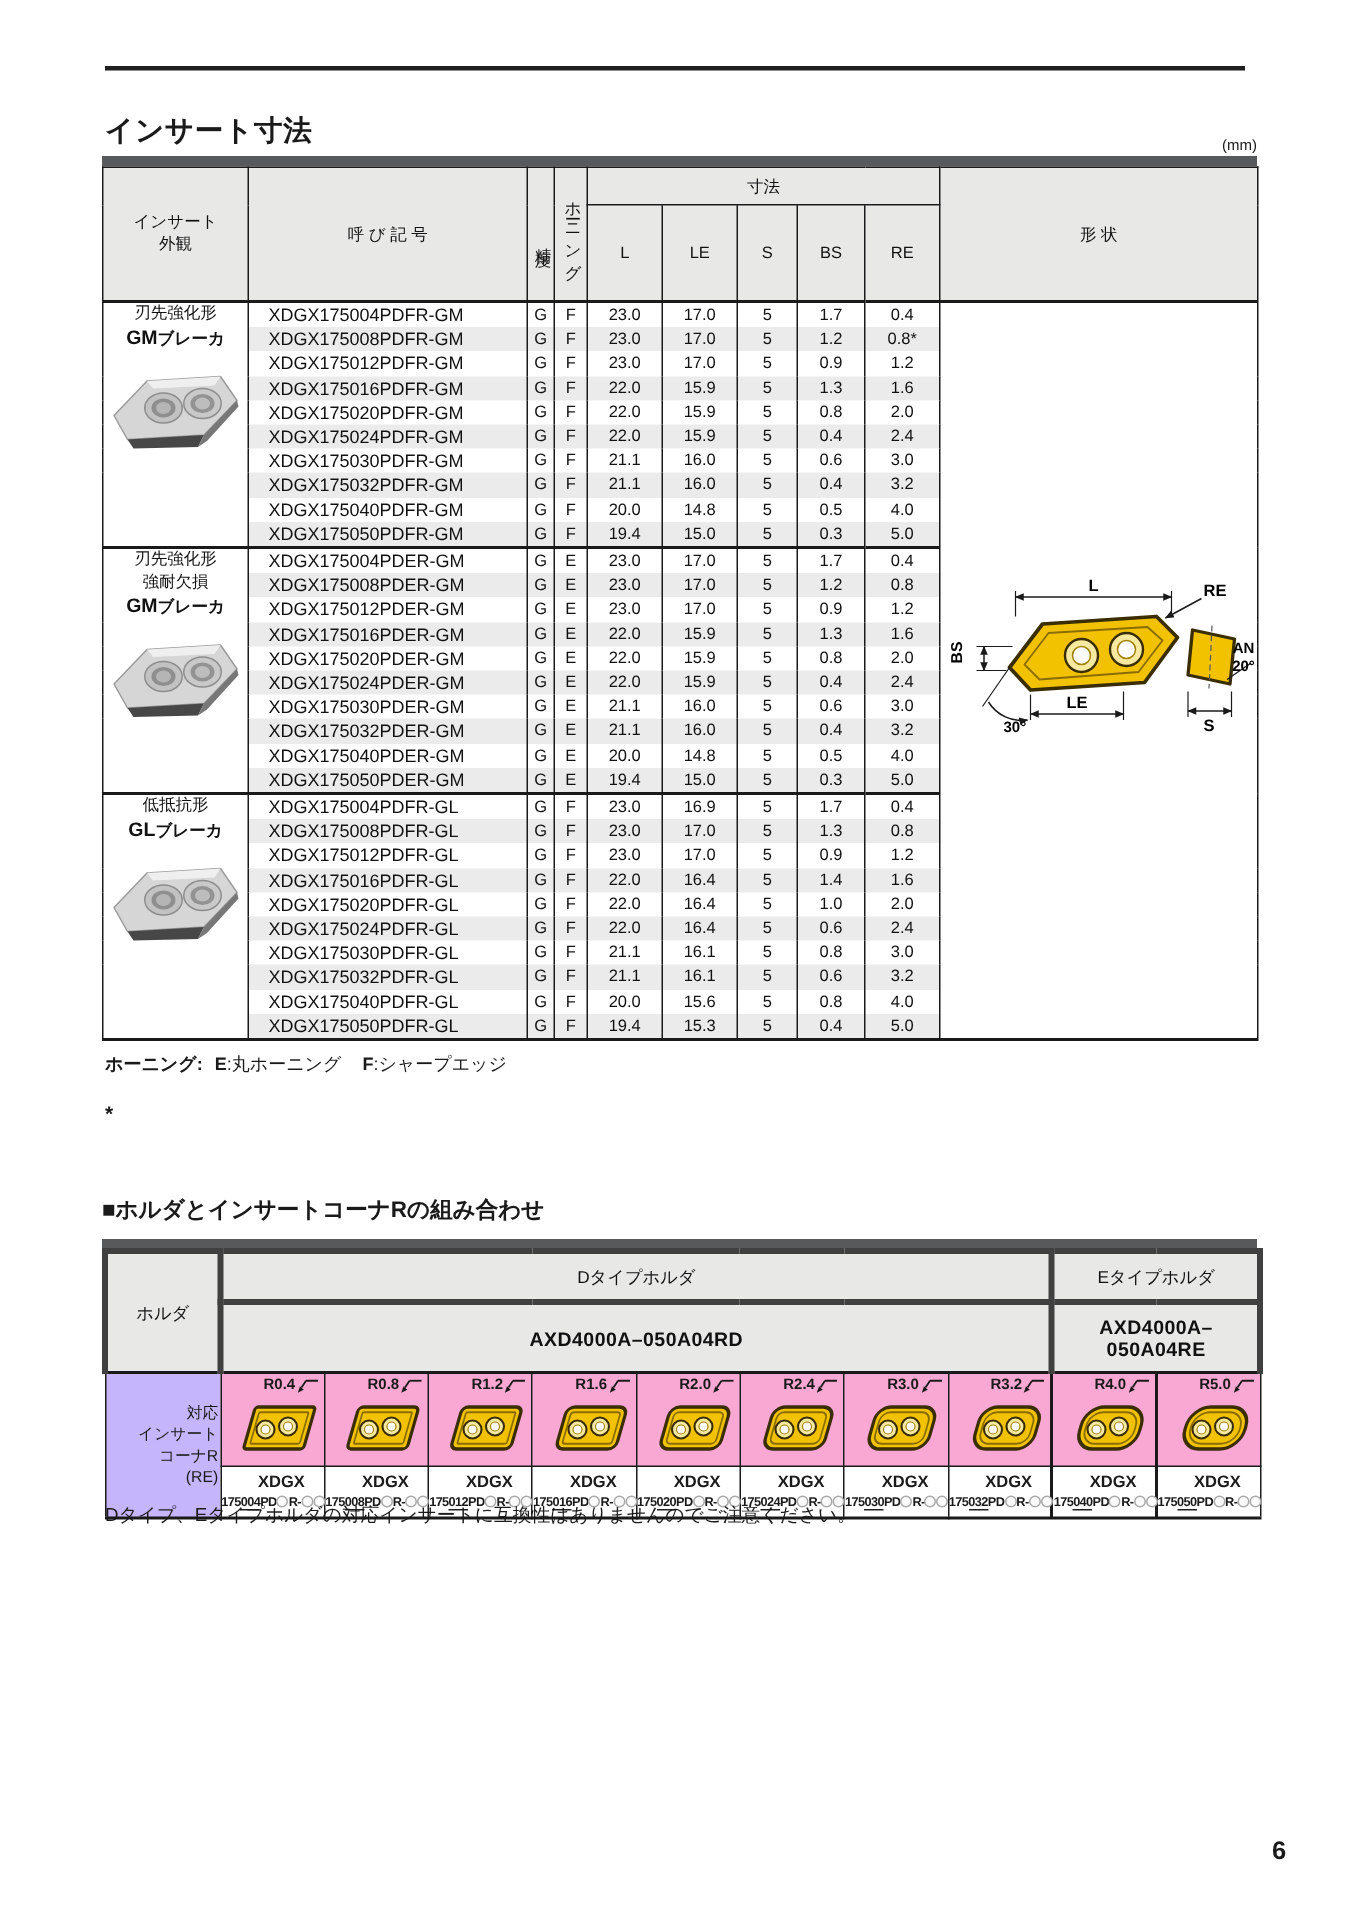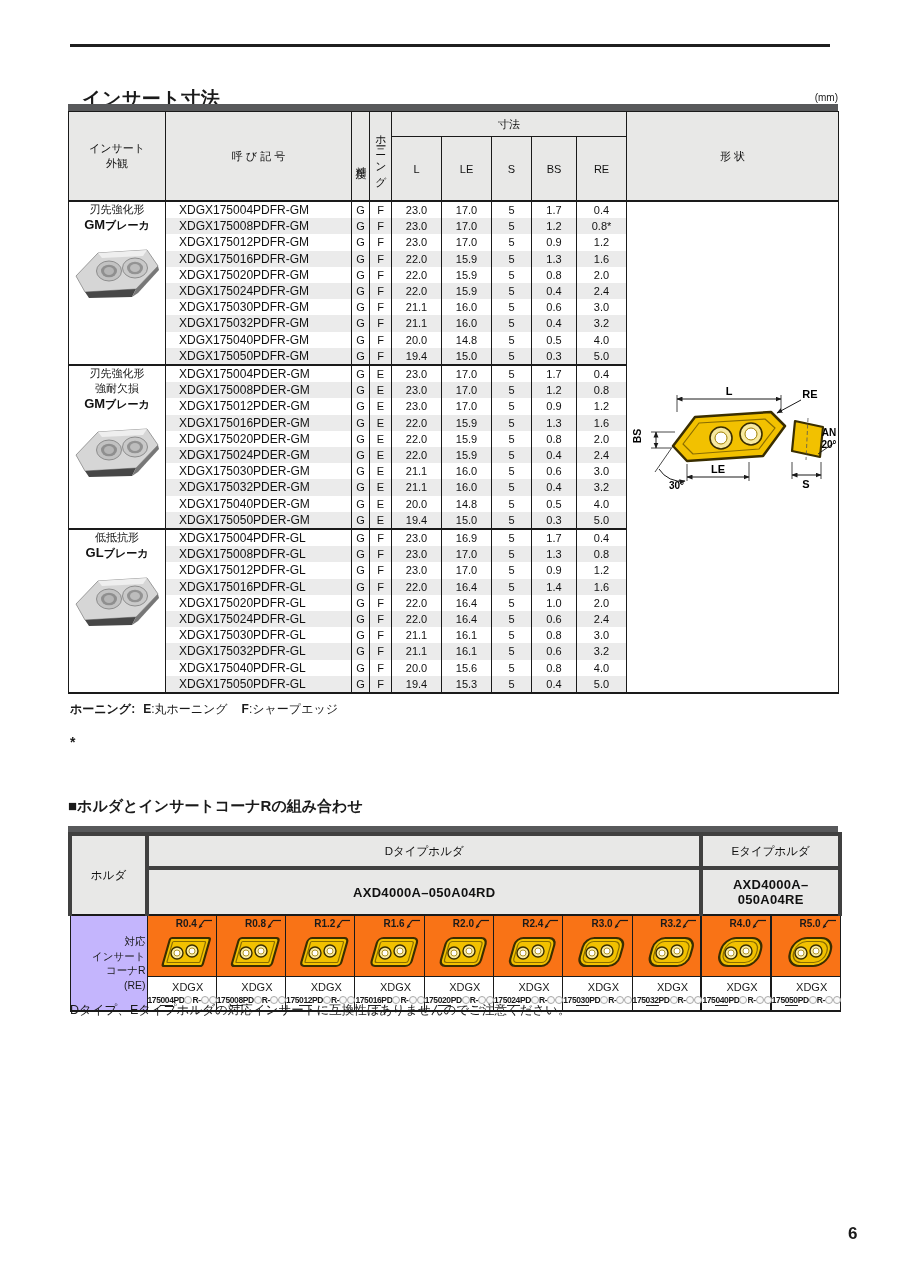--- a/index.html
+++ b/index.html
@@ -1,20 +1,20 @@
 <!DOCTYPE html>
 <html><head>
 <meta charset="utf-8">
 <style>
   html,body{margin:0;padding:0;background:#ffffff;}
   body{width:900px;height:1272px;position:relative;overflow:hidden;
        font-family:"Liberation Sans",sans-serif;color:#1a1a1a;}
 
   .top-rule{position:absolute;left:70px;top:44px;width:760px;height:3px;background:#1f1f1f;}
-  .page-title{position:absolute;left:70px;top:74px;font-size:19px;font-weight:bold;margin:12px;letter-spacing:.5px;}
+  .page-title{position:absolute;left:70px;top:74px;font-size:19px;font-weight:bold;margin:0;letter-spacing:.5px;}
   .unit{position:absolute;right:62px;top:92px;font-size:10px;}
 
   
   .main-wrap{position:absolute;left:68px;top:104px;width:770px;}
   .bar{height:7px;background:#58595b;}
   .bar2{height:6px;background:#58595b;}
   table.main{border-collapse:collapse;table-layout:fixed;width:770px;
              border:1px solid #1a1a1a;border-top:none;border-bottom:2px solid #1a1a1a;}
   table.main th{background:#e8e8e7;border:1px solid #1a1a1a;font-weight:normal;
                 font-size:11px;padding:0;color:#111;}
@@ -47,27 +47,27 @@
   .holder-wrap{position:absolute;left:68px;top:826px;width:770px;}
   table.holder{border-collapse:collapse;table-layout:fixed;width:770px;
                border:1px solid #1a1a1a;border-top:none;border-bottom:2px solid #1a1a1a;}
   table.holder th{background:#e8e8e7;border:4px solid #404040;font-weight:normal;
                   font-size:11.5px;padding:0;color:#111;}
   table.holder th.type-h{height:30px;}
   table.holder th.code-h{font-weight:bold;font-size:13px;height:44px;letter-spacing:.3px;border-bottom:2px solid #1a1a1a;}
   table.holder th.holder-h{border-bottom:2px solid #1a1a1a;}
   td.holder-label{background:#c4b5fd;border:1px solid #1a1a1a;text-align:right;
                   font-size:10.5px;line-height:14.5px;vertical-align:middle;}
-  td.img-cell{border:1px solid #1a1a1a;background:#f97316;height:57px;vertical-align:top;padding:2px 0 0;}
+  td.img-cell{border:1px solid #1a1a1a;background:#f9a8d4;height:57px;vertical-align:top;padding:2px 0 0;}
   td.code-cell{border:1px solid #1a1a1a;background:#fff;height:33px;text-align:center;vertical-align:middle;padding:0;}
   .thick-left{border-left:2px solid #1a1a1a !important;}
   .r-label{display:flex;justify-content:flex-end;align-items:flex-start;height:13px;
            padding-right:3px;font-size:10px;font-weight:bold;line-height:11px;gap:0;}
   .ins-wrap{text-align:center;margin-top:1px;}
-  .code1{font-weight:normal;font-size:11px;line-height:13px;padding-left:12px;}
+  .code1{font-weight:bold;font-size:11px;line-height:13px;padding-left:12px;}
   .code2{font-weight:bold;font-size:8.5px;line-height:12px;letter-spacing:-0.4px;white-space:nowrap;}
   .uline{border-bottom:1.5px solid #222;}
   .circ{display:inline-block;width:6px;height:6px;border:1px solid #a9a9a9;border-radius:50%;
         background:#fafafa;vertical-align:-1px;}
 
   .holder-note{position:absolute;left:70px;top:1002px;font-size:12.5px;}
   .page-num{position:absolute;left:848px;top:1224px;font-size:17px;font-weight:bold;}
 </style>
 </head>
 <body>

